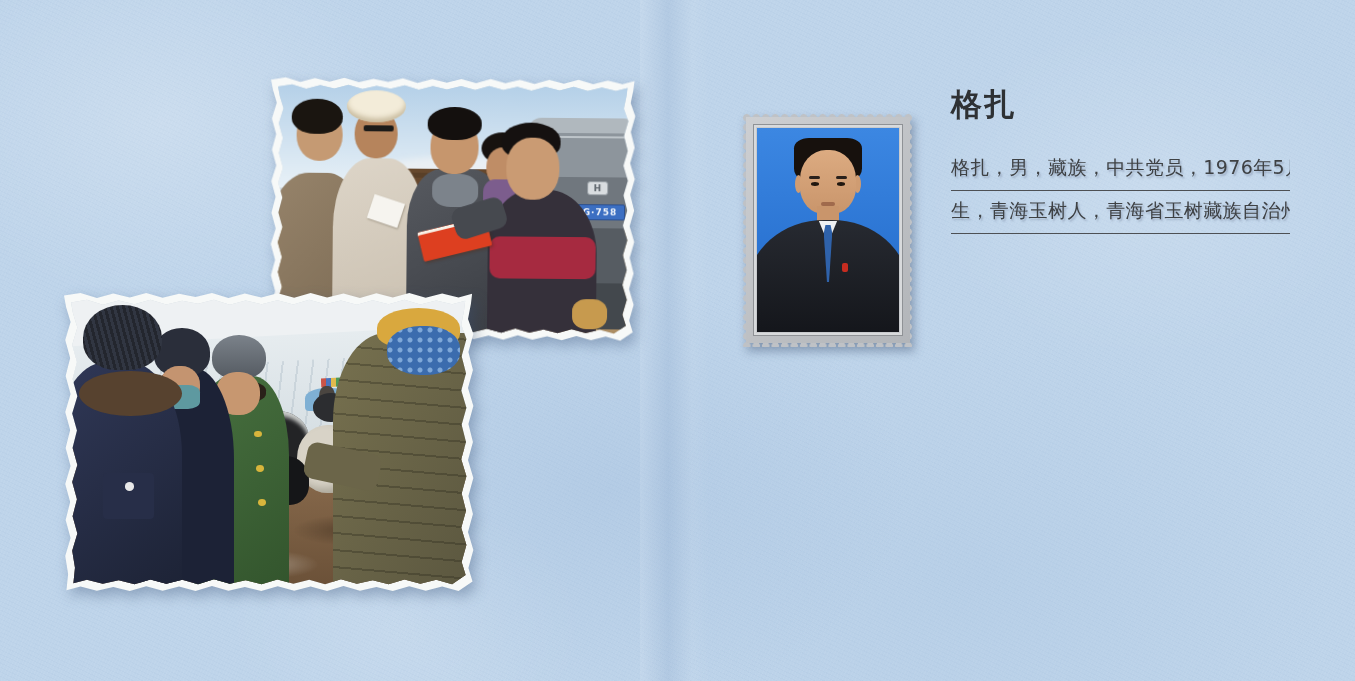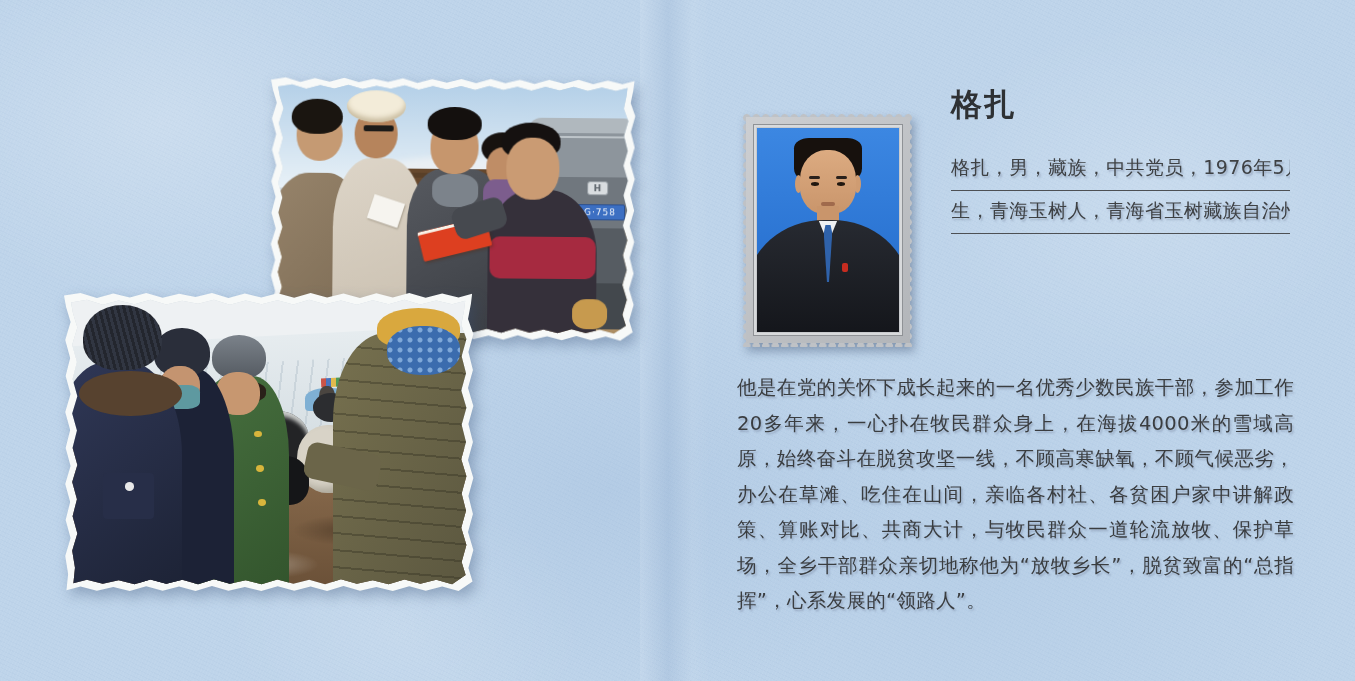--- a/index.html
+++ b/index.html
@@ -53,21 +53,21 @@
   .fv-wall { left:22%; top:34%; width:58%; height:30%;
     background:repeating-linear-gradient(0deg,#8b7050 0 5px,#a1845f 5px 11px), #97795a;
     background-blend-mode:multiply; border-radius:4px; opacity:.95; }
   .fv-ground { left:0; top:58%; width:100%; height:42%; background:linear-gradient(#c2a273,#ab8c62); }
   .fv-vehicle { left:71%; top:13%; width:30%; height:85%; border-radius:14px 10px 0 0;
     background:linear-gradient(180deg,#b0b8be 0 7%, #8d959c 7% 28%, #70777e 28% 52%, #565c62 52% 78%, #43484d 78%); }
   .fv-vehicle-line { left:73%; top:20%; width:27%; height:2px; background:rgba(230,235,238,.55); }
   .fv-badge { left:88%; top:38.5%; width:6%; height:5.5%; background:#d9dde0; border:1px solid #9aa1a7;
     border-radius:3px; color:#5f666d; font-size:9px; font-weight:bold; text-align:center; line-height:12px; }
   .fv-plate { left:84.5%; top:47.5%; width:14.5%; height:6.5%; background:#3c6fc2; border:1px solid #2a4f90;
-    border-radius:2px; color:#eef3fa; font-size:9px; font-weight:normal; text-align:center; line-height:15px; letter-spacing:1px; }
+    border-radius:2px; color:#eef3fa; font-size:9px; font-weight:bold; text-align:center; line-height:15px; letter-spacing:1px; }
   .fv-manA-body { left:-3%; top:36%; width:27%; height:64%; background:linear-gradient(135deg,#97846b,#7c6b54); border-radius:45% 35% 0 0; }
   .fv-manA-head { left:5.5%; top:10%; width:13%; height:21%; background:#c59a73; border-radius:48%; }
   .fv-manA-hair { left:4%; top:6%; width:14.5%; height:14%; background:#1a1510; border-radius:50% 50% 45% 45%; }
   .fv-manB-robe { left:16%; top:30%; width:26%; height:70%; background:linear-gradient(160deg,#ddd5c8,#c9bfaf); border-radius:40% 40% 0 0; }
   .fv-manB-head { left:22%; top:10%; width:12%; height:20%; background:#b6845c; border-radius:48%; }
   .fv-manB-hat { left:19.5%; top:2.5%; width:17%; height:13%; background:#f3ecd9; border-radius:50%;
     box-shadow:inset 0 -4px 5px rgba(150,130,90,.45); }
   .fv-manB-glasses { left:24.5%; top:16.5%; width:8.5%; height:2.6%; background:#1d1b19; border-radius:2px; }
   .fv-manB-paper { left:26.5%; top:46%; width:9%; height:10%; background:#f6f4ef; transform:rotate(18deg); box-shadow:1px 1px 2px rgba(90,80,60,.4); }
   .fv-manC-jacket { left:37%; top:34%; width:28%; height:66%; background:linear-gradient(150deg,#575a60,#3a3d43); border-radius:35% 35% 0 0; }
@@ -281,14 +281,13 @@
     </div>
   </div>
 
   <h1 class="name-title">格扎</h1>
 
   <div class="bio">
     <p class="bio-line">格扎，男，藏族，中共党员，1976年5月</p>
     <p class="bio-line">生，青海玉树人，青海省玉树藏族自治州</p>
   </div>
 
-  <p class="description">他是在党的关怀下成长起来的一名优秀少数民族干部，参加工作20多年来，一心扑在牧民群众身上，在海拔4000米的雪域高原，始终奋斗在脱贫攻坚一线，不顾高寒缺氧，不顾气候恶劣，办公在草滩、吃住在山间，亲临各村社、各贫困户家中讲解政策、算账对比、共商大计，与牧民群众一道轮流放牧、保护草场，全乡干部群众亲切地称他为“放牧乡长”，脱贫致富的“总指挥”，心系发展的“领路人”。</p>
 </div>
 
 </body></html>

